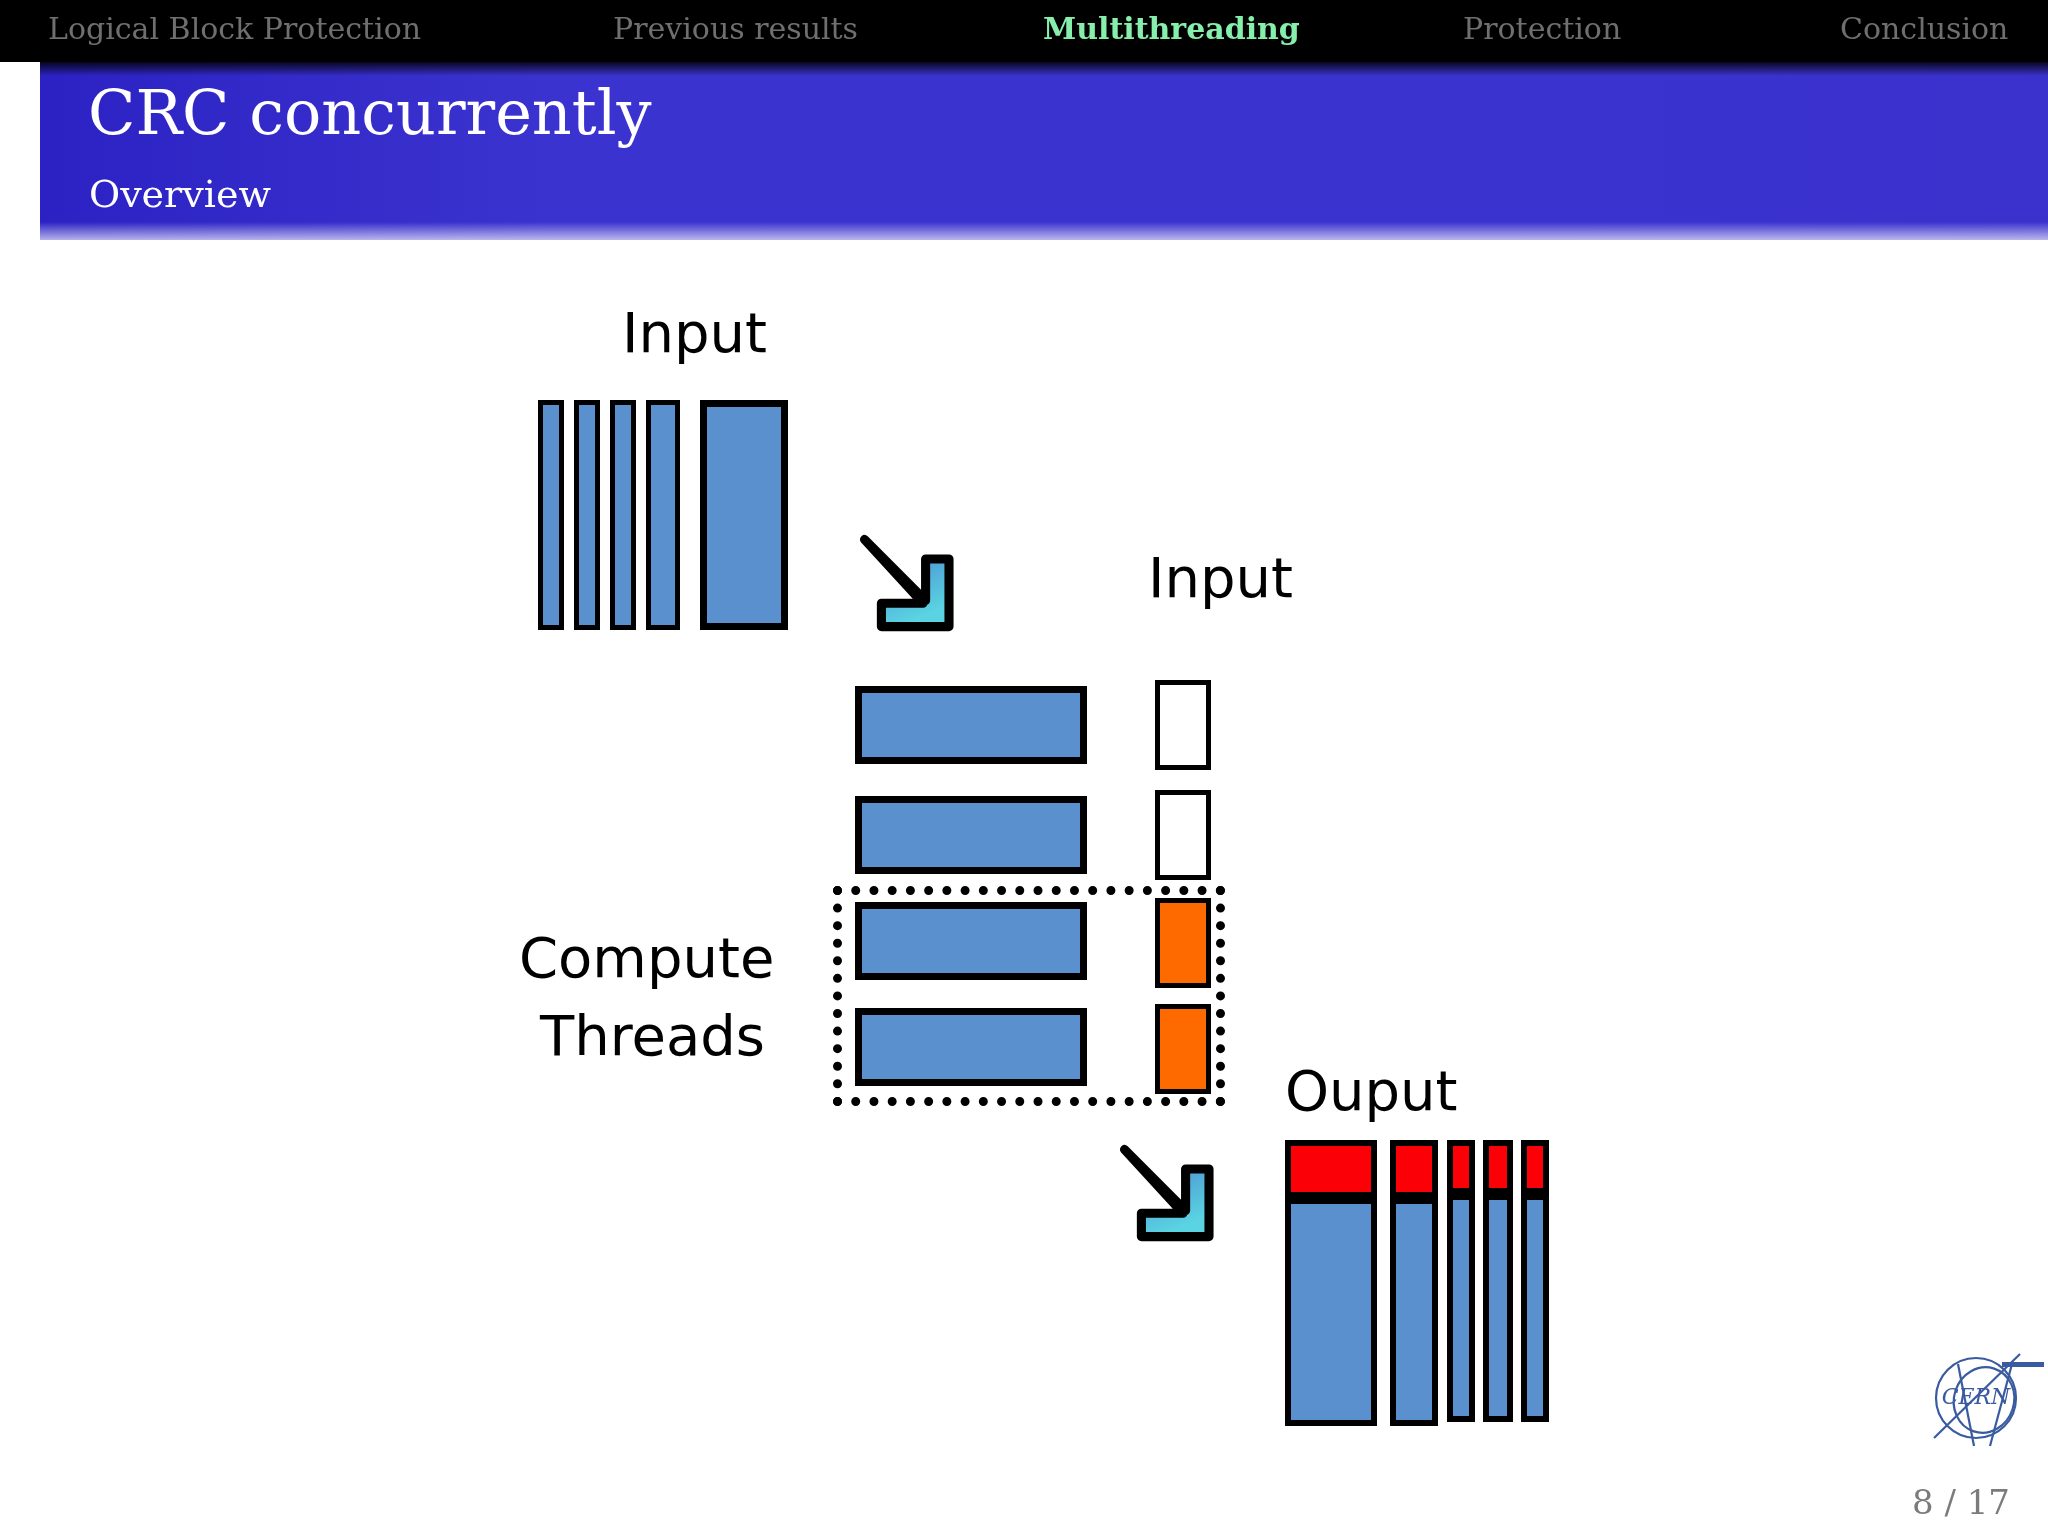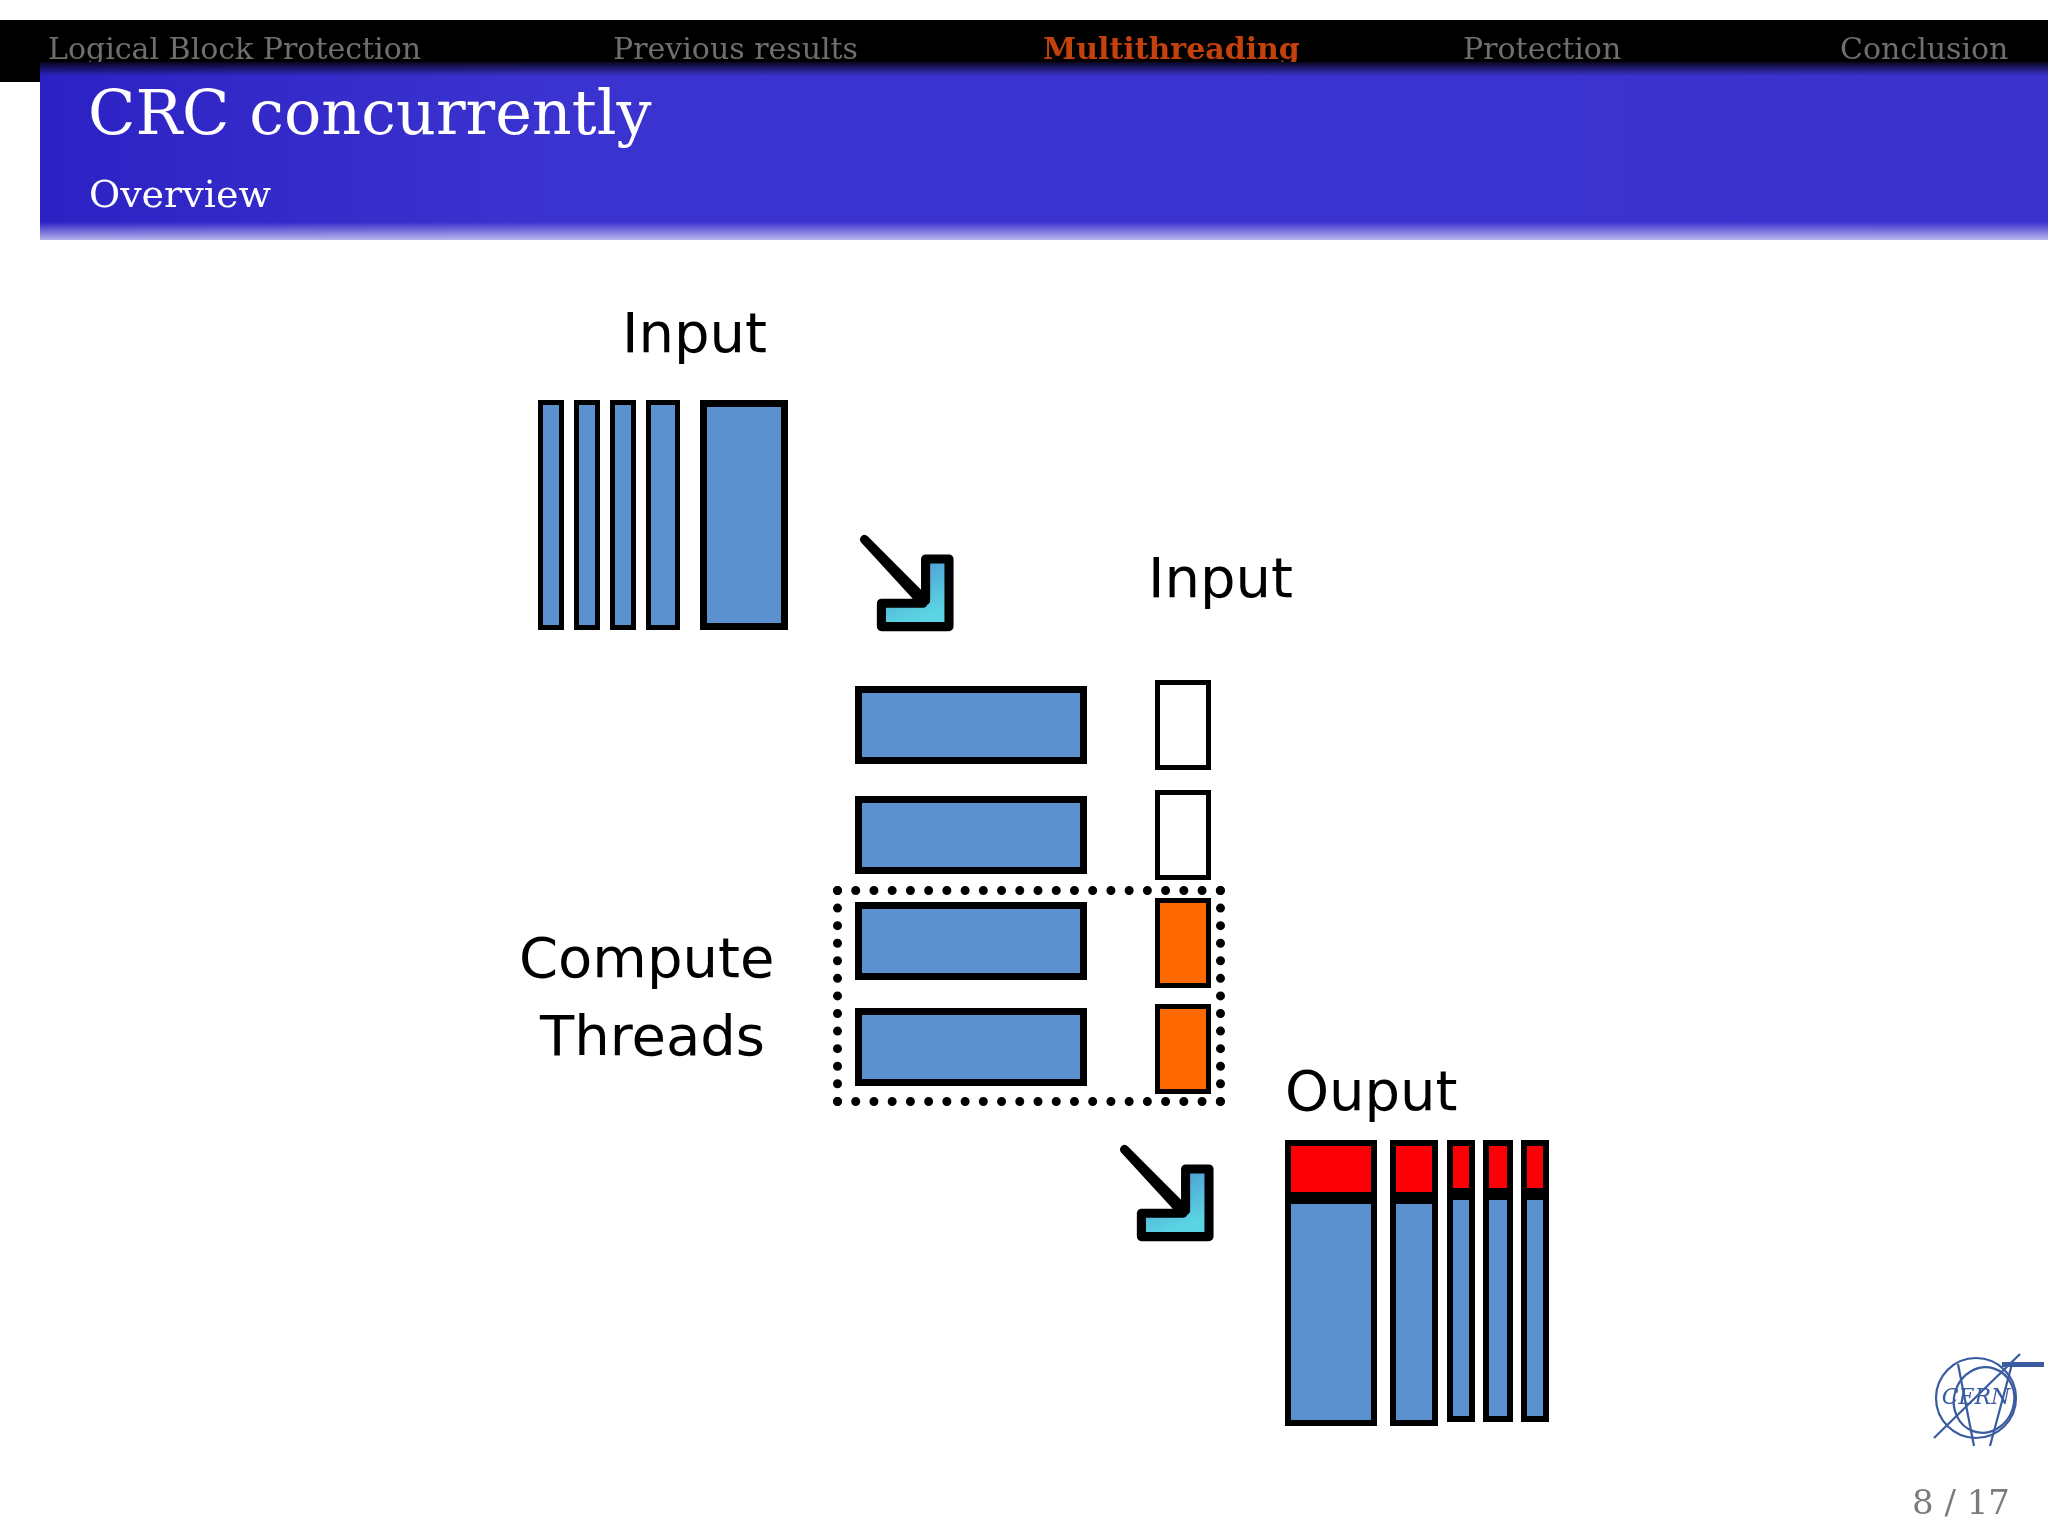--- a/index.html
+++ b/index.html
@@ -7,31 +7,30 @@
     width:2048px;height:1536px;
     background:#ffffff;
     font-family:"DejaVu Sans","Liberation Sans",sans-serif;
     overflow:hidden;
     position:relative;
   }
   
   .navbar{
     position:absolute;left:0;top:0;width:2048px;height:62px;
     background:#000000;
-    margin-top:20px;
   }
   .nav-item{
     position:absolute;top:0;height:62px;line-height:58px;
     font-family:"DejaVu Serif","Liberation Serif",serif;
     font-size:30px;
     color:#6f6f6f;
     white-space:nowrap;
     letter-spacing:0px;
   }
-  .nav-item.active{color:#c2410c;font-weight:bold;}
+  .nav-item.active{color:#86efac;font-weight:bold;}
 
   
   .titleband{
     position:absolute;left:0;top:62px;width:2048px;height:178px;
     background:
       linear-gradient(to bottom,
         rgba(0,0,0,0.85) 0px,
         rgba(0,0,0,0.0) 14px,
         rgba(0,0,0,0.0) 160px,
         rgba(255,255,255,0.65) 178px),

